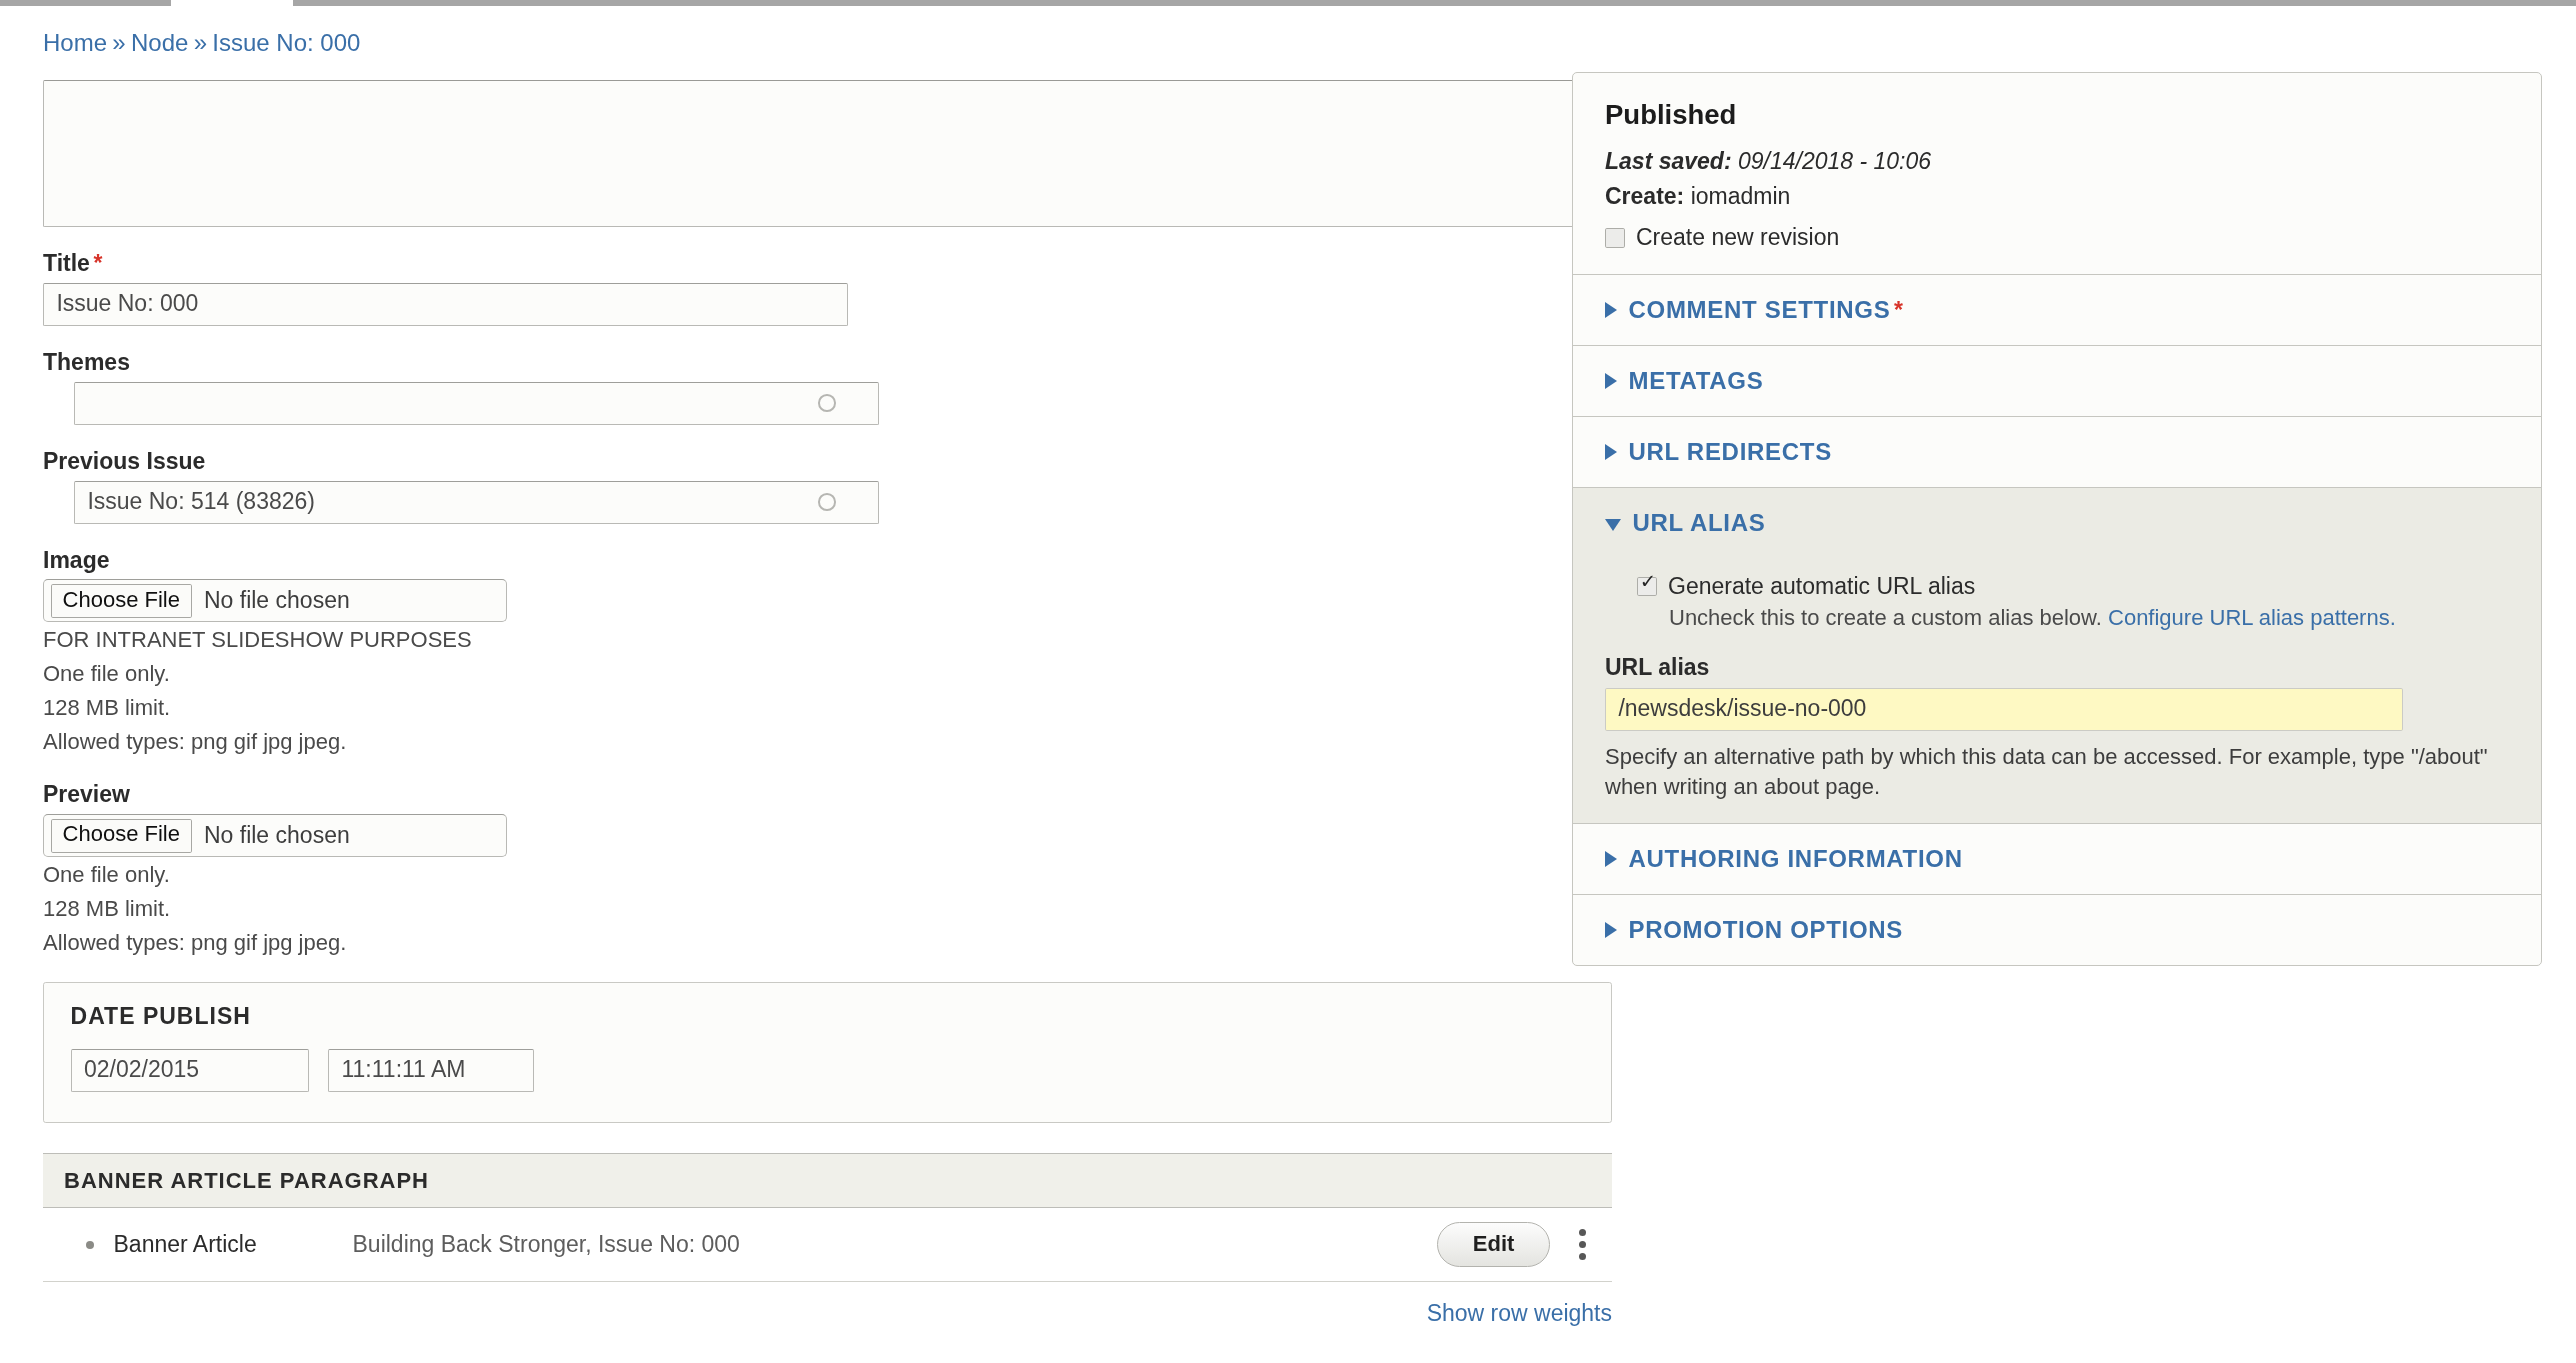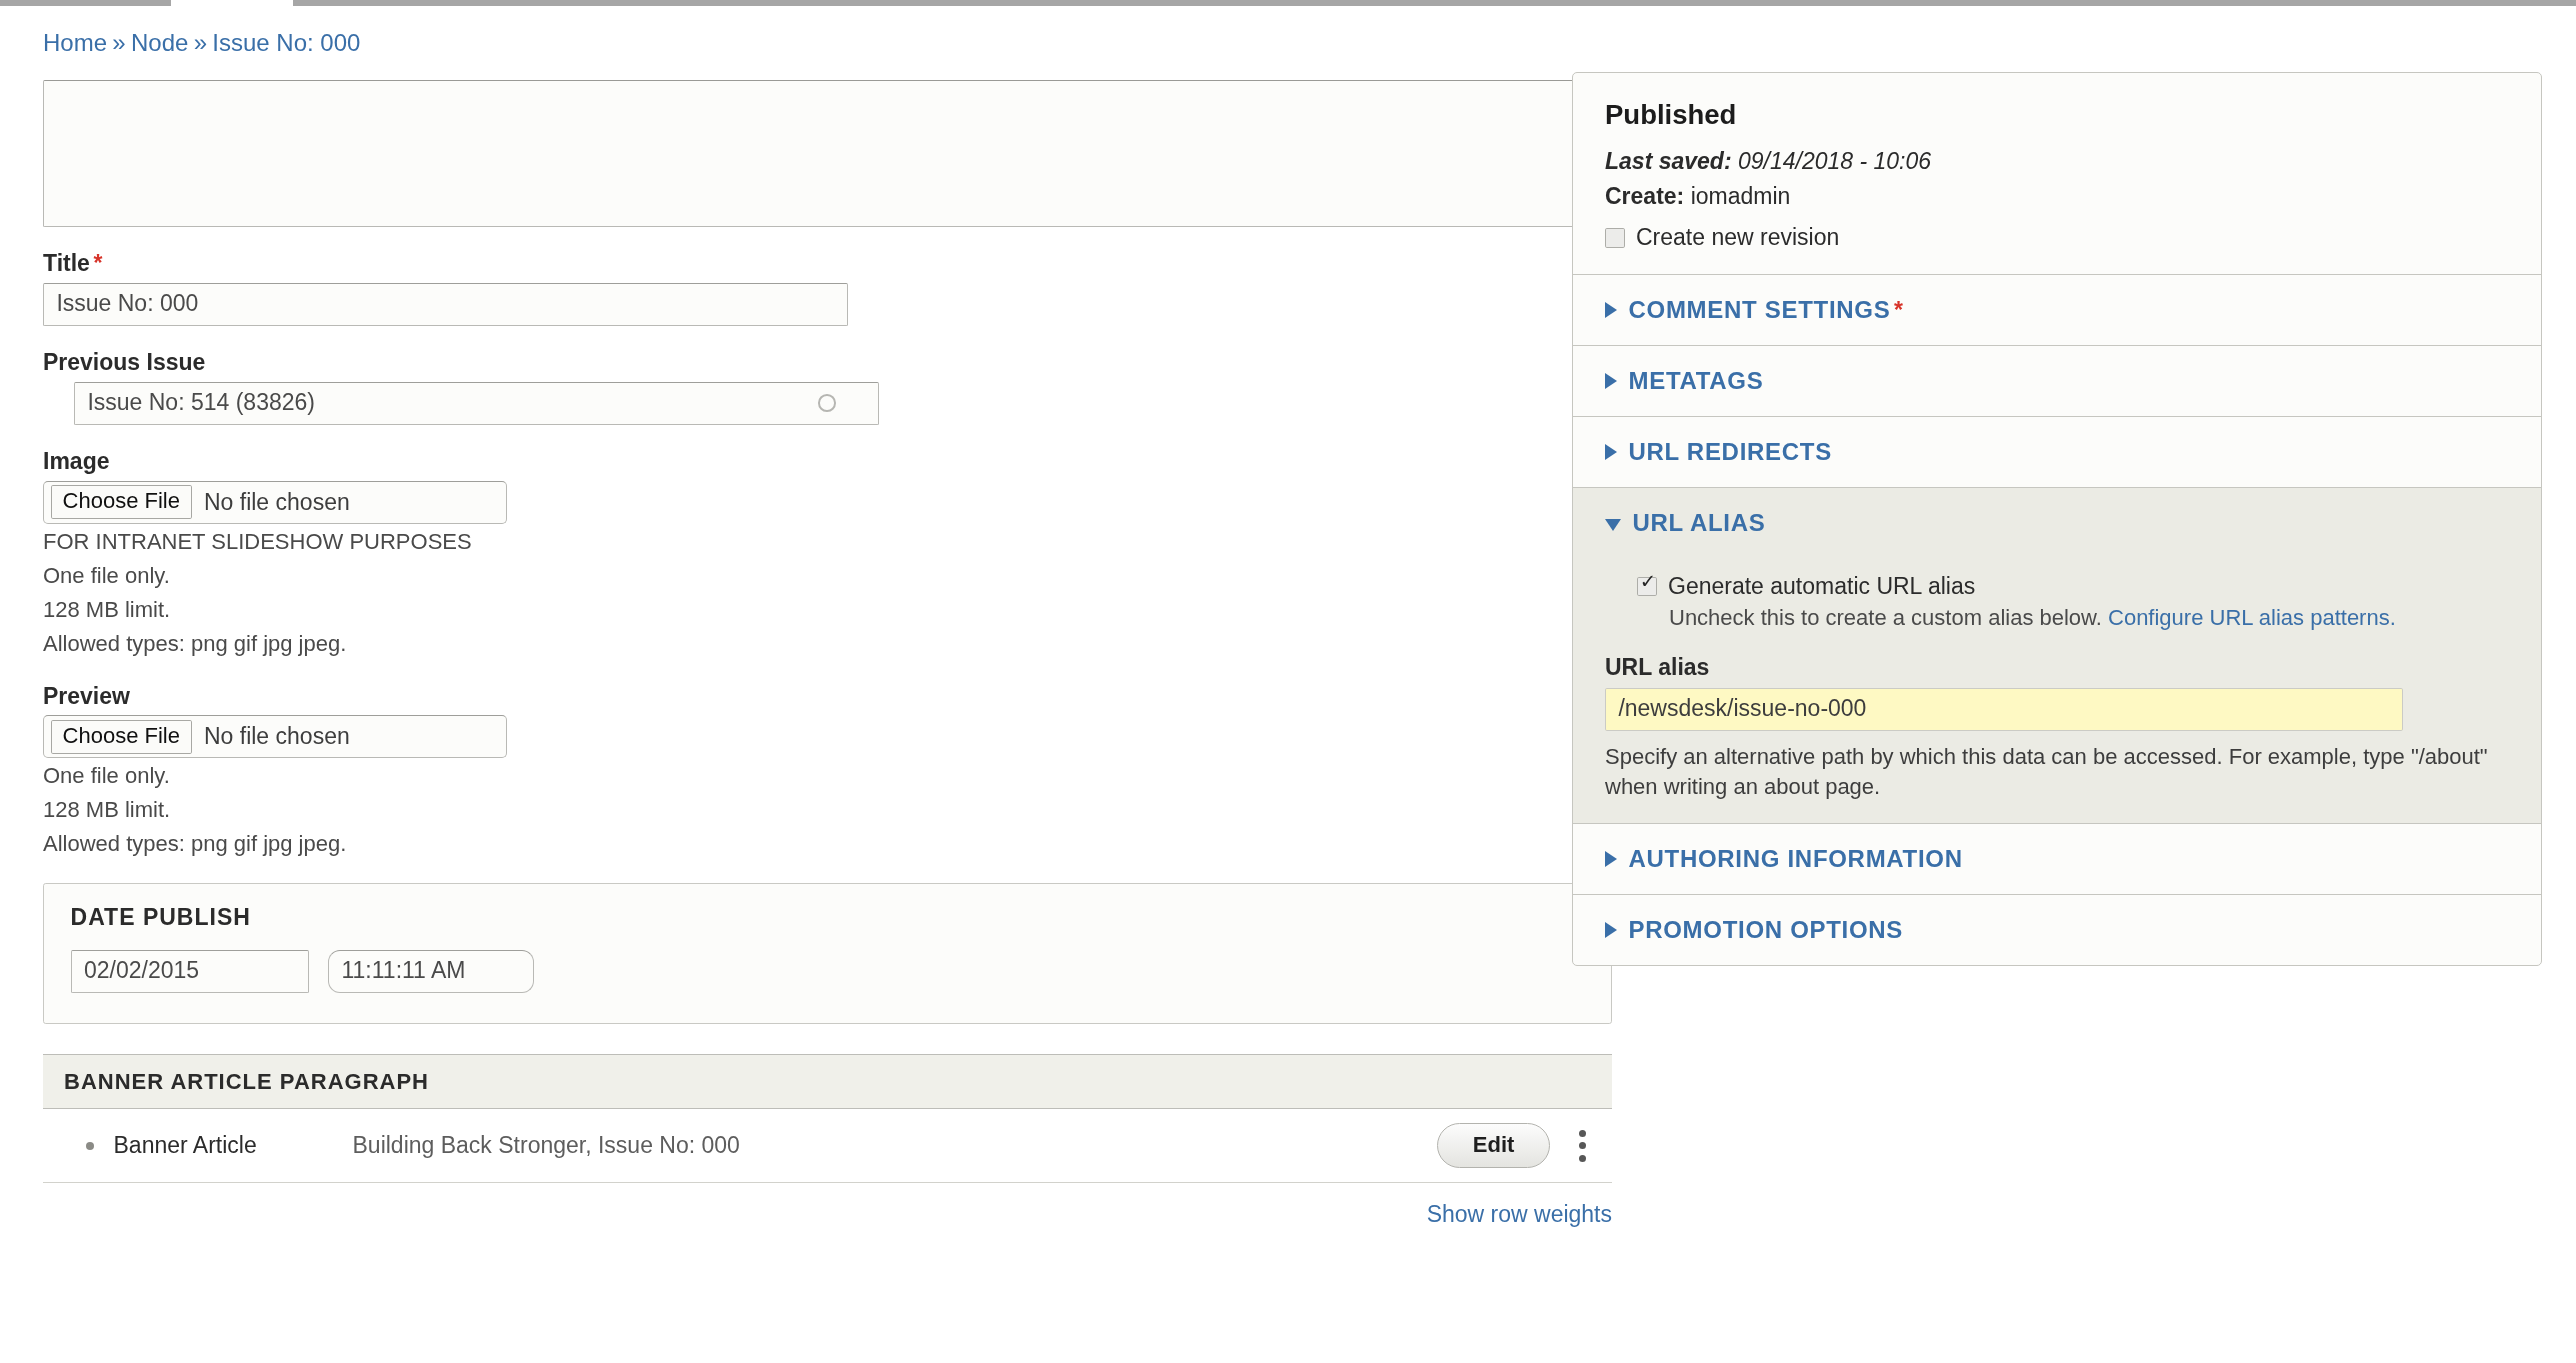--- a/index.html
+++ b/index.html
@@ -127,21 +127,21 @@
     margin-top: 12.4px;
   }
   .fieldset-legend {
     font-size: 23px; font-weight: bold;
     letter-spacing: 1px;
     color: #2b2b2b;
     margin-bottom: 19.5px;
   }
   .date-row { display: flex; gap: 19.5px; }
   .date-in { width: 238px; }
-  .time-in { width: 206px; border-radius: 12px; }
+  .time-in { width: 206px; }
 
   
   .para-table { width: 1569px; margin-top: 30px; }
   .para-header {
     background: #f0f0ea;
     border-top: 1.8px solid #bdbdb8;
     border-bottom: 1.8px solid #bdbdb8;
     height: 55px;
     display: flex; align-items: center;
     padding-left: 21px;
@@ -282,20 +282,27 @@
 
     <div class="fld">
       <div class="textarea-box"></div>
     </div>
 
     <div class="fld">
       <div class="flabel"><span>Title</span><span class="req">*</span></div>
       <div class="text-input w-narrow">Issue No: 000</div>
     </div>
 
+    <div class="fld">
+      <div class="flabel">Themes</div>
+      <div class="autocomplete-wrap">
+        <div class="text-input w-narrow"></div>
+        <div class="throbber"></div>
+      </div>
+    </div>
 
     <div class="fld">
       <div class="flabel">Previous Issue</div>
       <div class="autocomplete-wrap">
         <div class="text-input w-narrow">Issue No: 514 (83826)</div>
         <div class="throbber"></div>
       </div>
     </div>
 
     <div class="fld">

